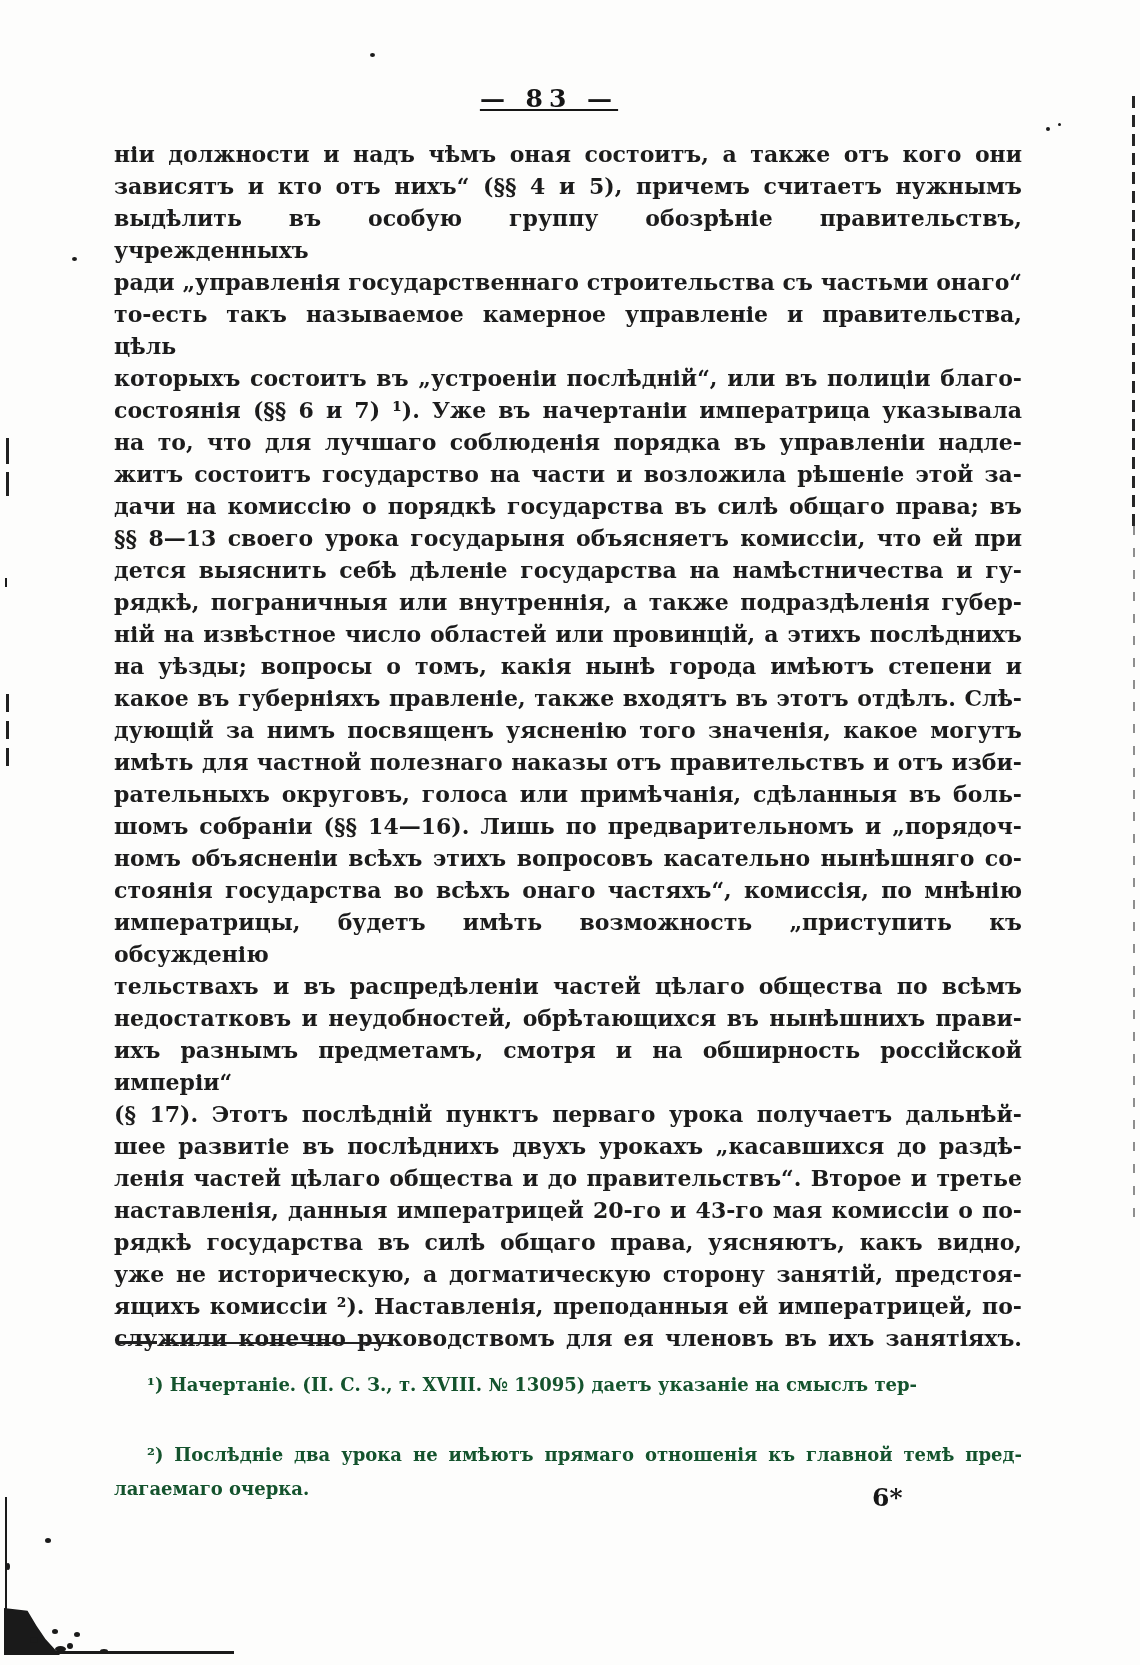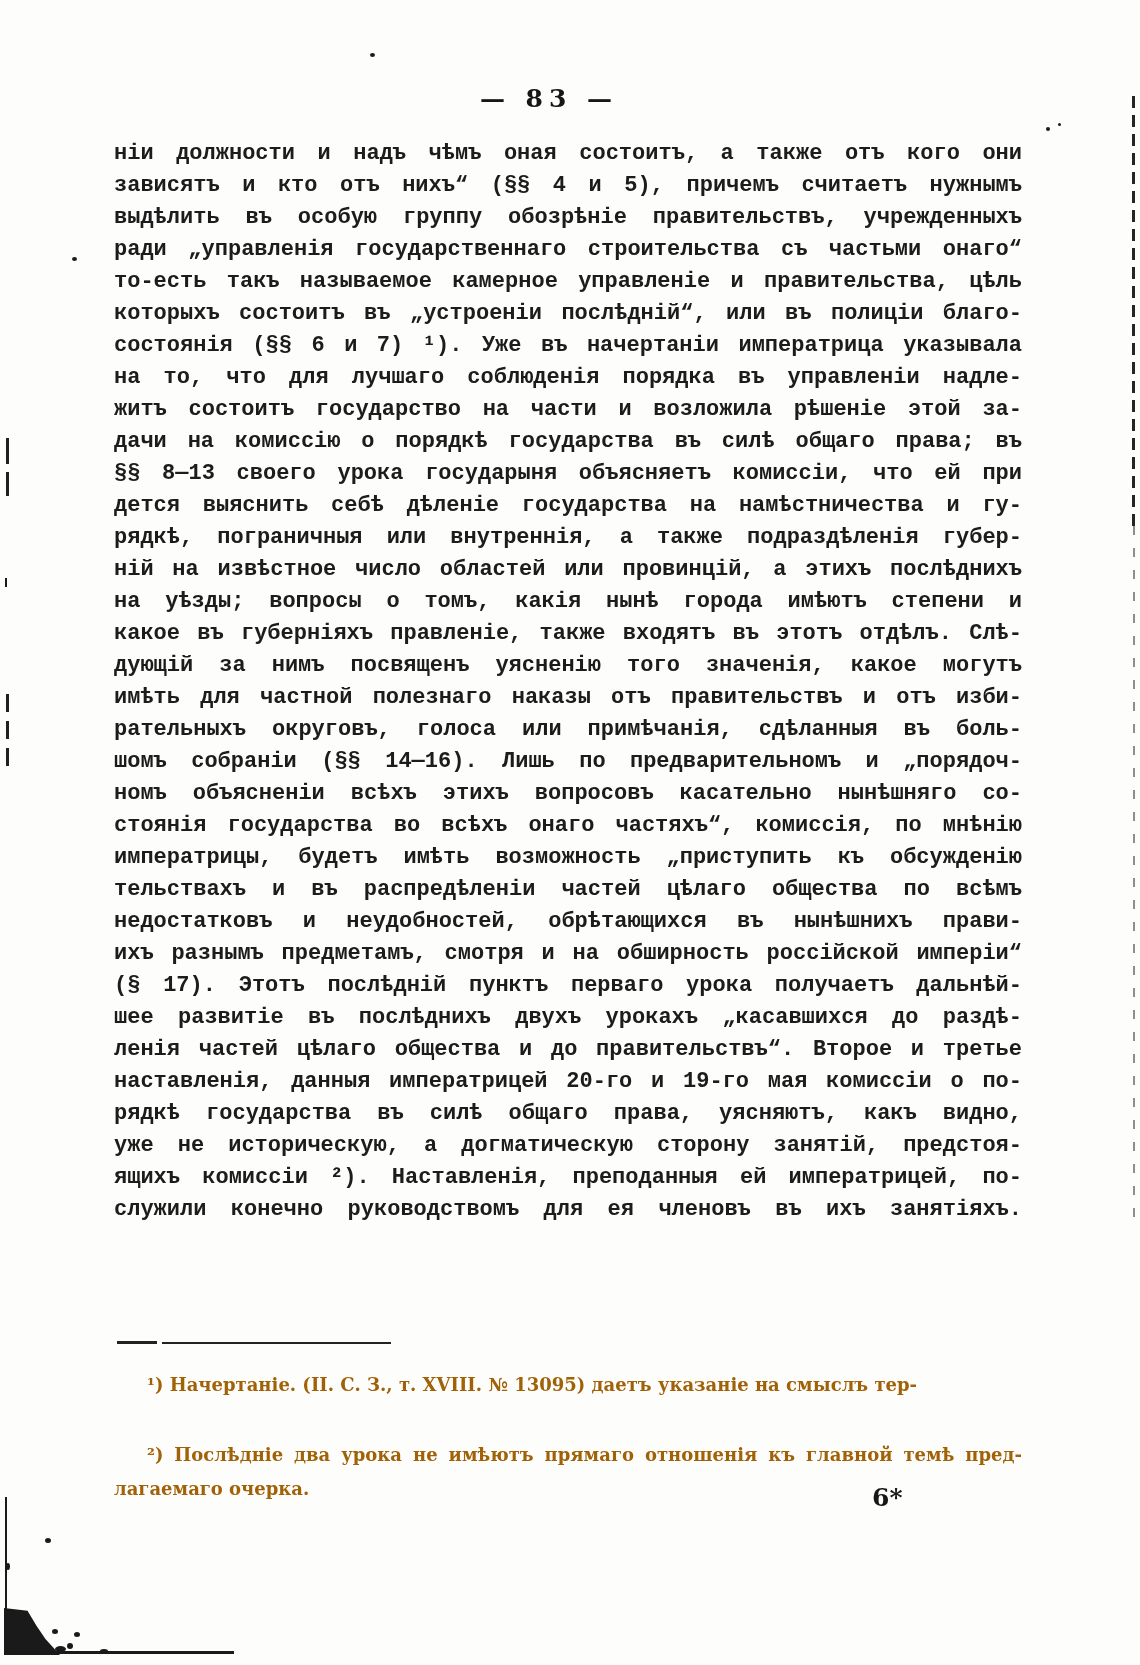--- a/index.html
+++ b/index.html
@@ -15,52 +15,52 @@
   .page-number {
     position: absolute;
     top: 84px;
     left: 114px;
     width: 870px;
     text-align: center;
     font-size: 25px;
     font-weight: bold;
     letter-spacing: 6px;
     color: #161616;
+    text-decoration: underline;
   }
   .body-text {
     position: absolute;
     top: 138px;
     left: 114px;
     width: 908px;
     font-size: 22px;
     font-weight: bold;
     color: #1c1c1c;
   }
   .body-line {
     line-height: 32px;
     text-align: justify;
     text-align-last: justify;
     white-space: normal;
-    font-family: Liberation Mono, monospace;
   }
   .footnote-rule-1 {
     position: absolute; top: 1341px; left: 117px;
     width: 40px; height: 3px; background: #222;
   }
   .footnote-rule-2 {
     position: absolute; top: 1342px; left: 162px;
     width: 229px; height: 2px; background: #222;
   }
   .footnote {
     position: absolute;
     left: 114px;
     width: 908px;
     font-size: 18px;
     font-weight: bold;
-    color: #a16207;
+    color: #14532d;
   }
   .footnote-1 { top: 1368px; }
   .footnote-2 { top: 1438px; }
   .fn-line {
     line-height: 34px;
     text-align: justify;
     text-align-last: justify;
   }
   .footnote .fn-line:first-child { text-indent: 33px; }
   .footnote .fn-line:last-child { text-align-last: left; }
@@ -141,21 +141,21 @@
       <div class="body-line">шомъ собраніи (§§ 14—16). Лишь по предварительномъ и „порядоч-</div>
       <div class="body-line">номъ объясненіи всѣхъ этихъ вопросовъ касательно нынѣшняго со-</div>
       <div class="body-line">стоянія государства во всѣхъ онаго частяхъ“, комиссія, по мнѣнію</div>
       <div class="body-line">императрицы, будетъ имѣть возможность „приступить къ обсужденію</div>
       <div class="body-line">тельствахъ и въ распредѣленіи частей цѣлаго общества по всѣмъ</div>
       <div class="body-line">недостатковъ и неудобностей, обрѣтающихся въ нынѣшнихъ прави-</div>
       <div class="body-line">ихъ разнымъ предметамъ, смотря и на обширность россійской имперіи“</div>
       <div class="body-line">(§ 17). Этотъ послѣдній пунктъ перваго урока получаетъ дальнѣй-</div>
       <div class="body-line">шее развитіе въ послѣднихъ двухъ урокахъ „касавшихся до раздѣ-</div>
       <div class="body-line">ленія частей цѣлаго общества и до правительствъ“. Второе и третье</div>
-      <div class="body-line">наставленія, данныя императрицей 20-го и 19-го мая комиссіи о по-</div>
+      <div class="body-line">наставленія, данныя императрицей 20-го и 43-го мая комиссіи о по-</div>
       <div class="body-line">рядкѣ государства въ силѣ общаго права, уясняютъ, какъ видно,</div>
       <div class="body-line">уже не историческую, а догматическую сторону занятій, предстоя-</div>
       <div class="body-line">ящихъ комиссіи ²). Наставленія, преподанныя ей императрицей, по-</div>
       <div class="body-line">служили конечно руководствомъ для ея членовъ въ ихъ занятіяхъ.</div>
     </div>
 
   <div class="footnote-rule-1"></div>
   <div class="footnote-rule-2"></div>
 
   <div class="footnote footnote-1">

